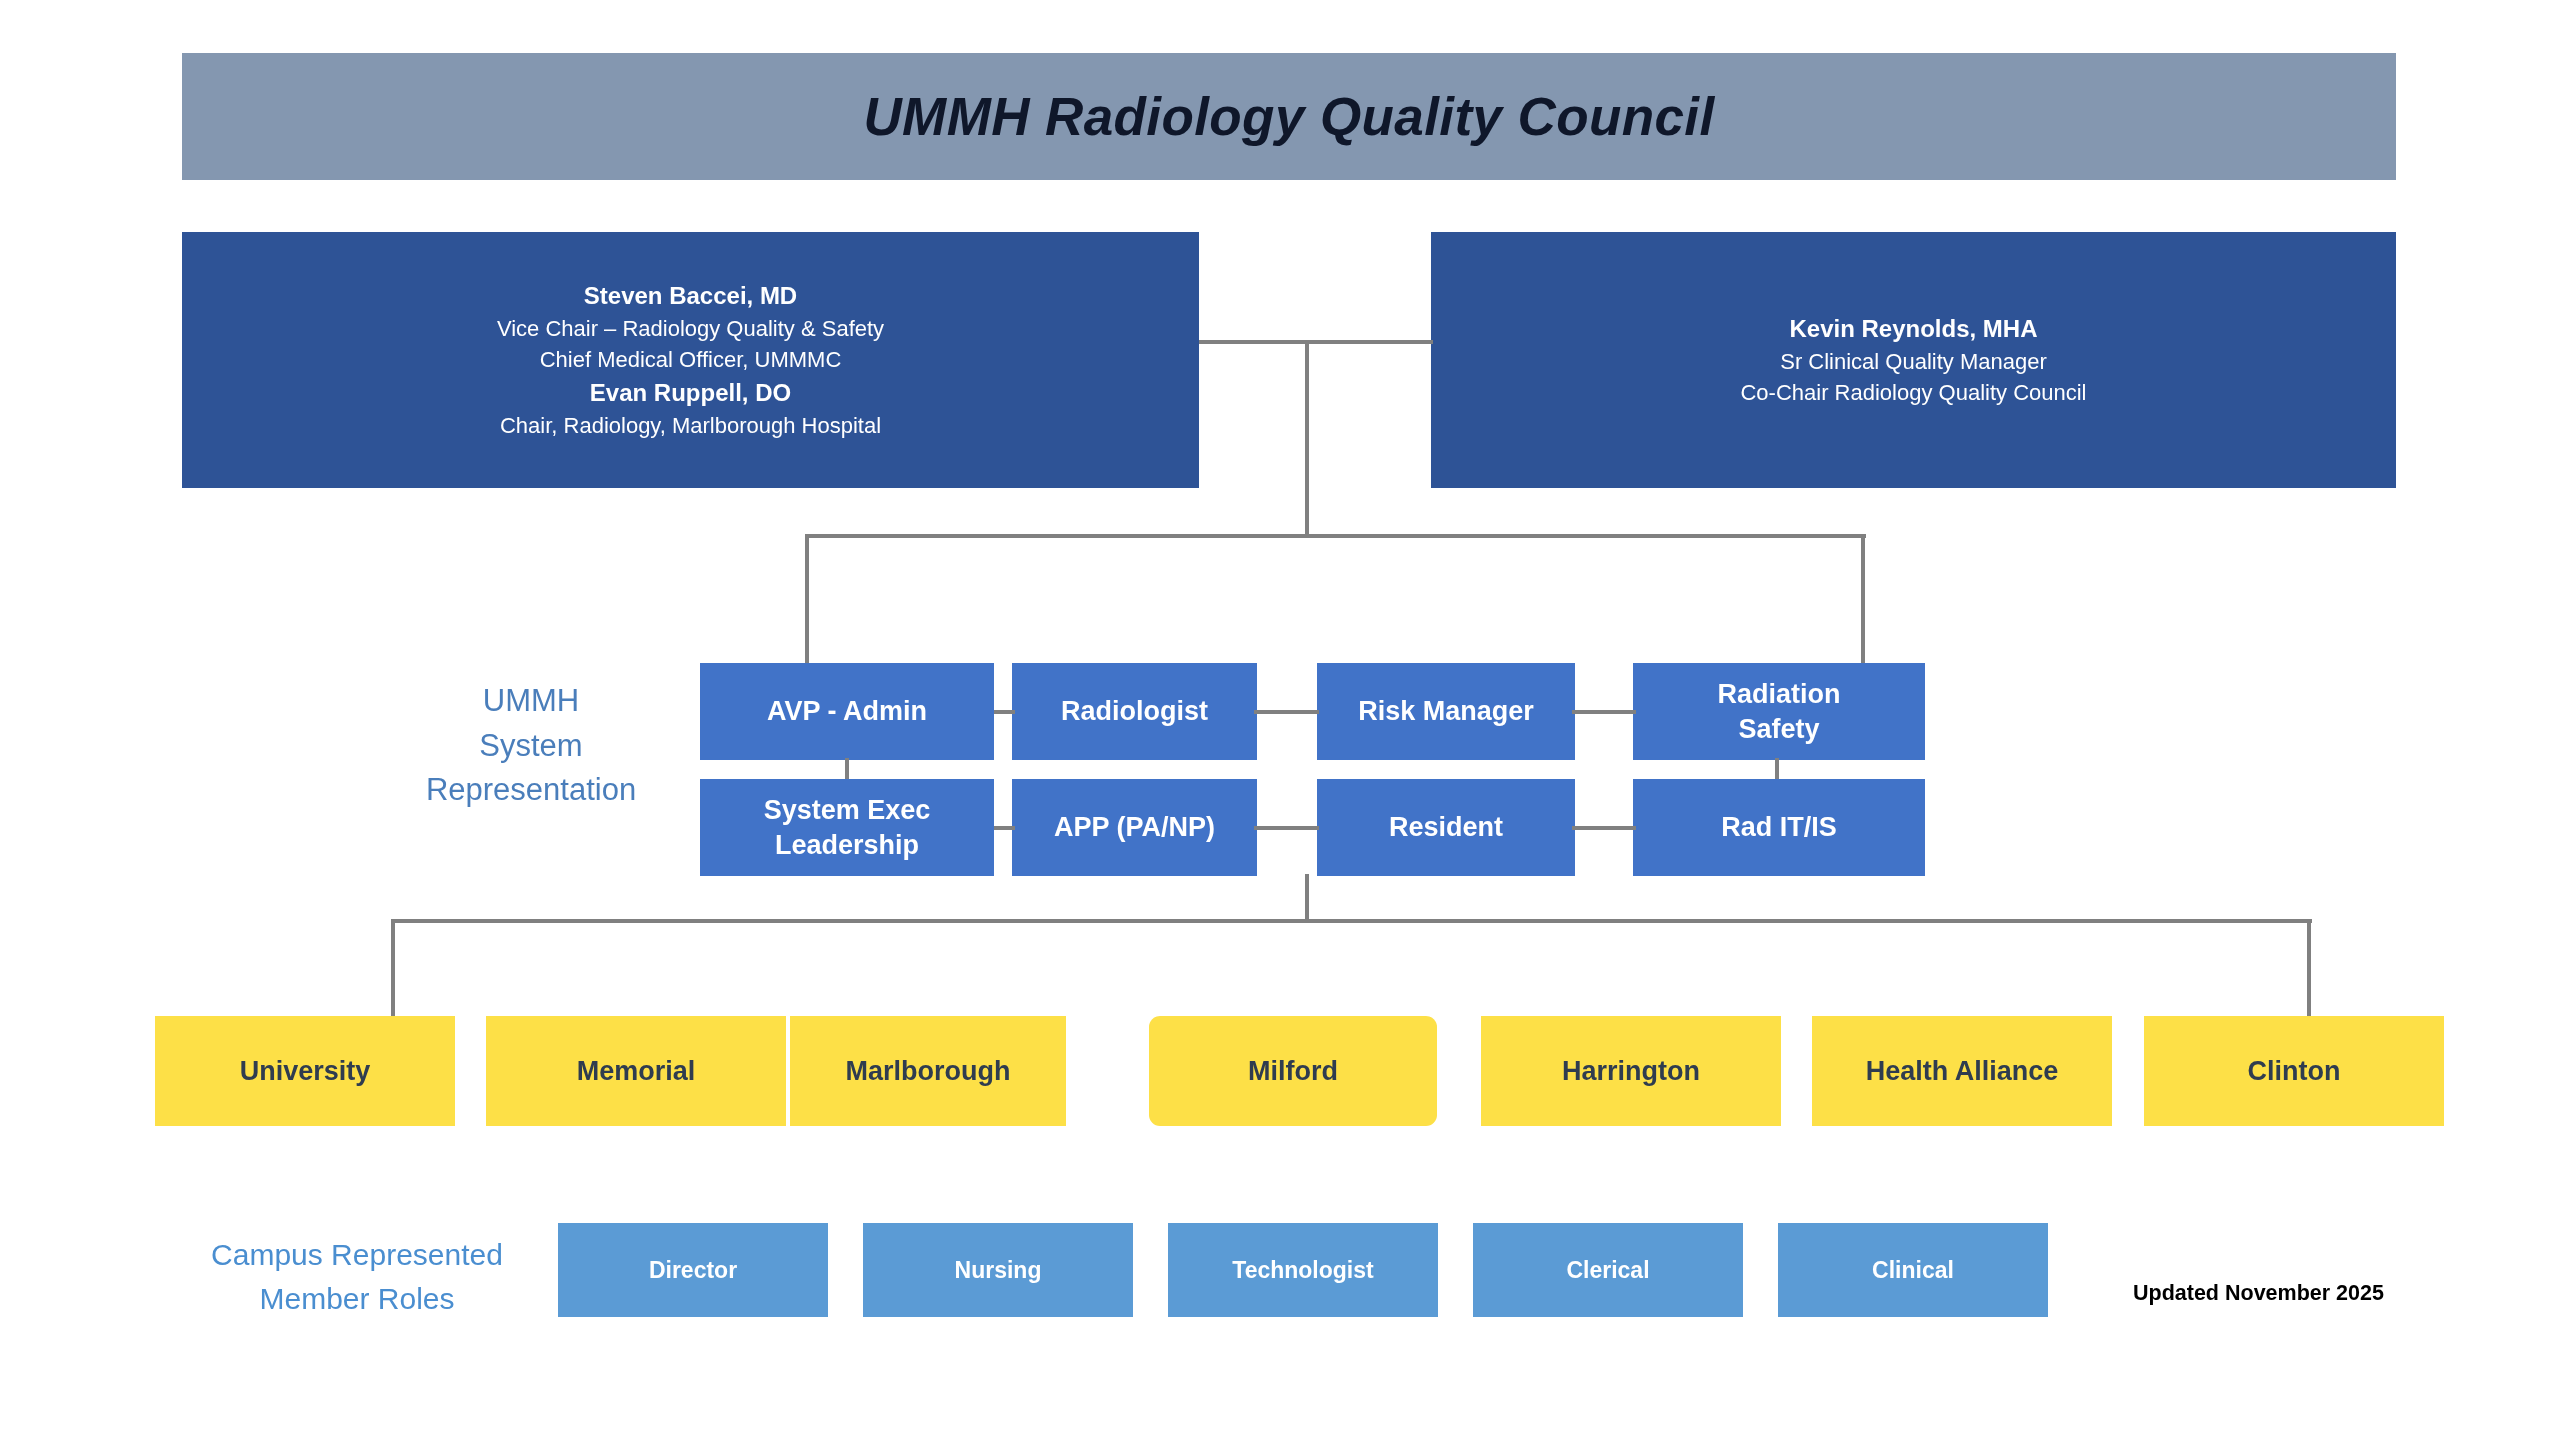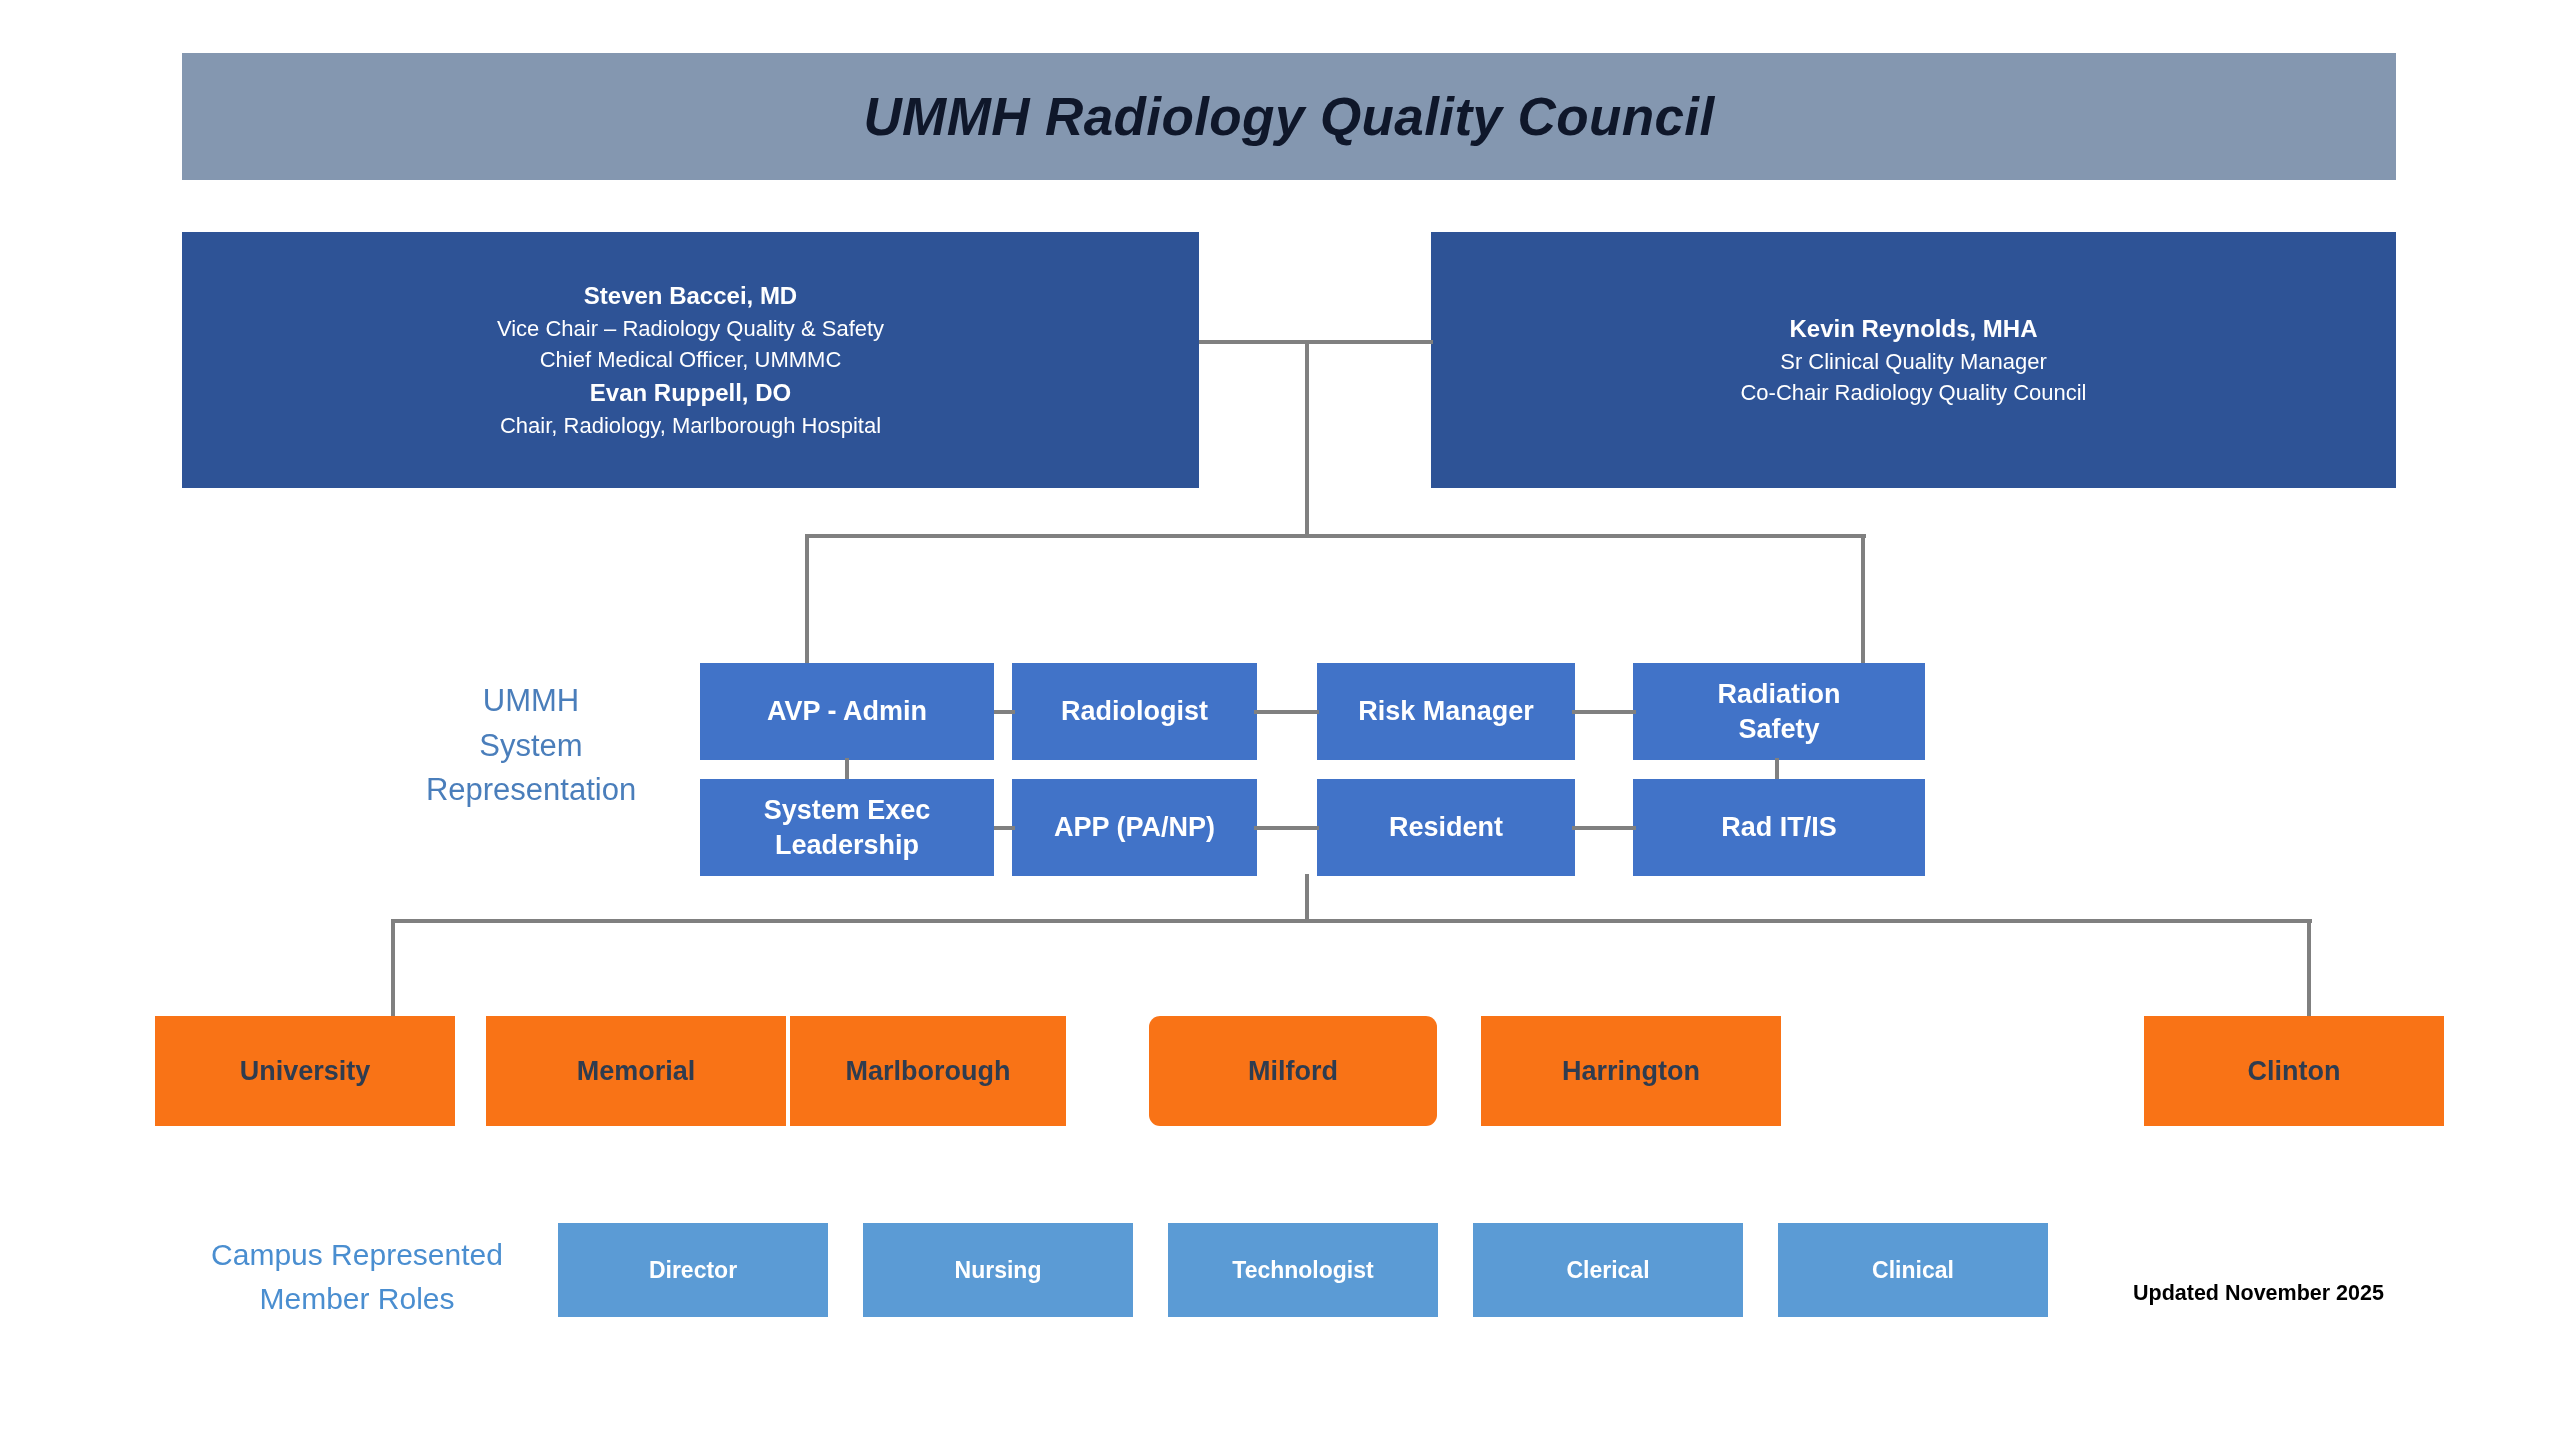--- a/index.html
+++ b/index.html
@@ -76,21 +76,21 @@
     display: flex; align-items: center; justify-content: center;
     padding: 1.7px 6.9px;
   }
   .mid-box .txt {
     color: #ffffff; font-size: 27px; font-weight: bold;
     text-align: center; line-height: 1.26;
   }
 
   
   .campus-box {
-    background: #f97316;
+    background: #fde047;
     display: flex; align-items: center; justify-content: center;
     top: 1016px; height: 110px;
   }
   .campus-box .txt {
     color: #2f3c4f; font-size: 27px; font-weight: bold;
     text-align: center; white-space: nowrap;
   }
 
   
   #roles-label {
@@ -204,20 +204,23 @@
   </div>
   <div class="abs campus-box" style="left:790px;  width:276px;">
     <div class="txt">Marlborough</div>
   </div>
   <div class="abs campus-box" style="left:1149px; width:288px;border-radius:11px;">
     <div class="txt">Milford</div>
   </div>
   <div class="abs campus-box" style="left:1481px; width:300px;">
     <div class="txt">Harrington</div>
   </div>
+  <div class="abs campus-box" style="left:1812px; width:300px;">
+    <div class="txt">Health Alliance</div>
+  </div>
   <div class="abs campus-box" style="left:2144px; width:300px;">
     <div class="txt">Clinton</div>
   </div>
 
   <div class="abs" id="roles-label">
     <div>Campus Represented</div>
     <div>Member Roles</div>
   </div>
 
   <div class="abs role-box" style="left:558px;  width:270px;">

